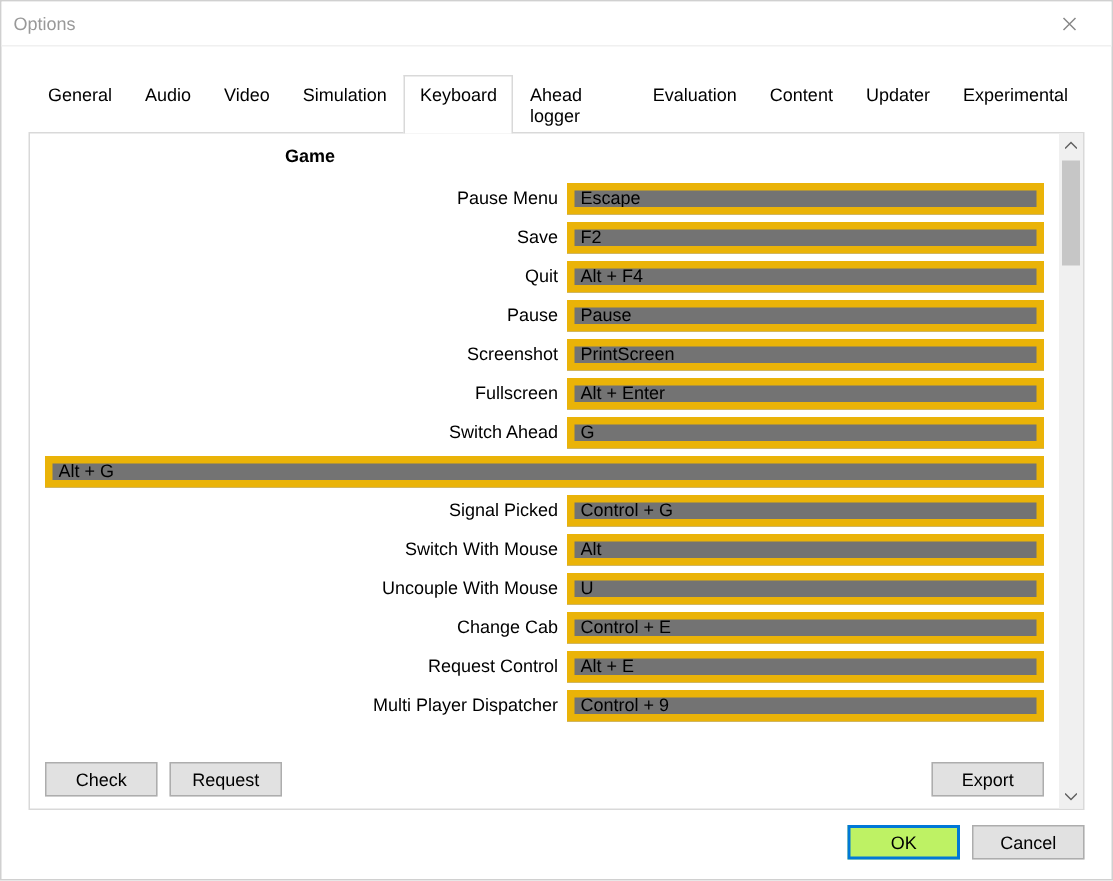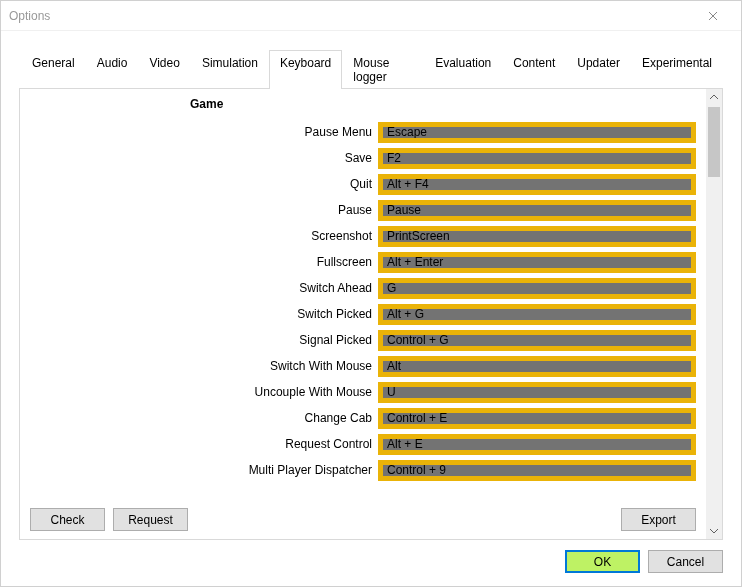--- a/index.html
+++ b/index.html
@@ -153,21 +153,21 @@
 </div>
 
 <div class="client">
 
   <div class="tabs">
     <div class="tab">General</div>
     <div class="tab">Audio</div>
     <div class="tab">Video</div>
     <div class="tab">Simulation</div>
     <div class="tab active">Keyboard</div>
-    <div class="tab">Mouse logger</div>
+    <div class="tab">Ahead logger</div>
     <div class="tab">Evaluation</div>
     <div class="tab">Content</div>
     <div class="tab">Updater</div>
     <div class="tab">Experimental</div>
   </div>
 
   <div class="tabpanel">
     <div class="scrollpane">
 
       <div class="section-title">Game</div>
@@ -194,21 +194,20 @@
       </div>
       <div class="form-row">
         <div class="label">Fullscreen</div>
         <input type="text" value="Alt + Enter" style="">
       </div>
       <div class="form-row">
         <div class="label">Switch Ahead</div>
         <input type="text" value="G" style="">
       </div>
       <div class="form-row">
-        <div class="label">Switch Picked</div>
         <input type="text" value="Alt + G" style="">
       </div>
       <div class="form-row">
         <div class="label">Signal Picked</div>
         <input type="text" value="Control + G" style="">
       </div>
       <div class="form-row">
         <div class="label">Switch With Mouse</div>
         <input type="text" value="Alt" style="">
       </div>

